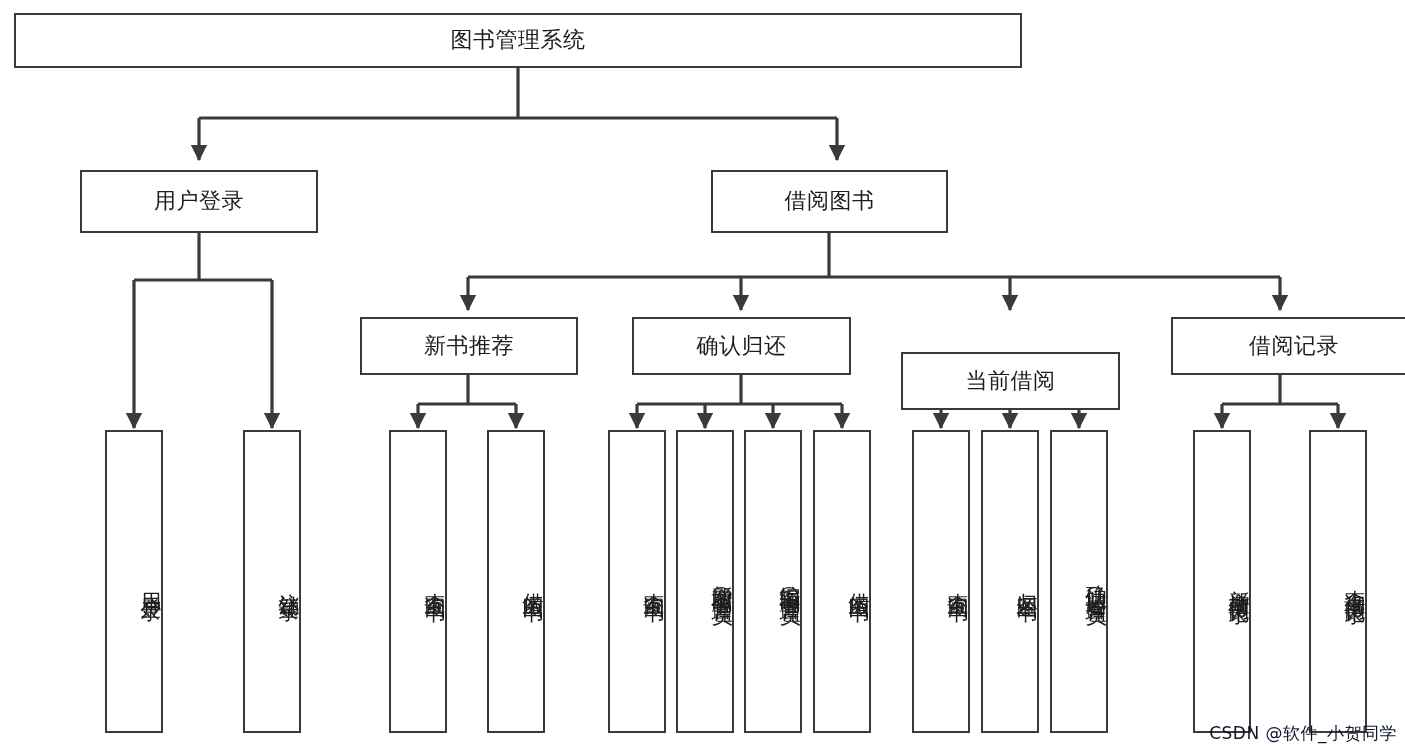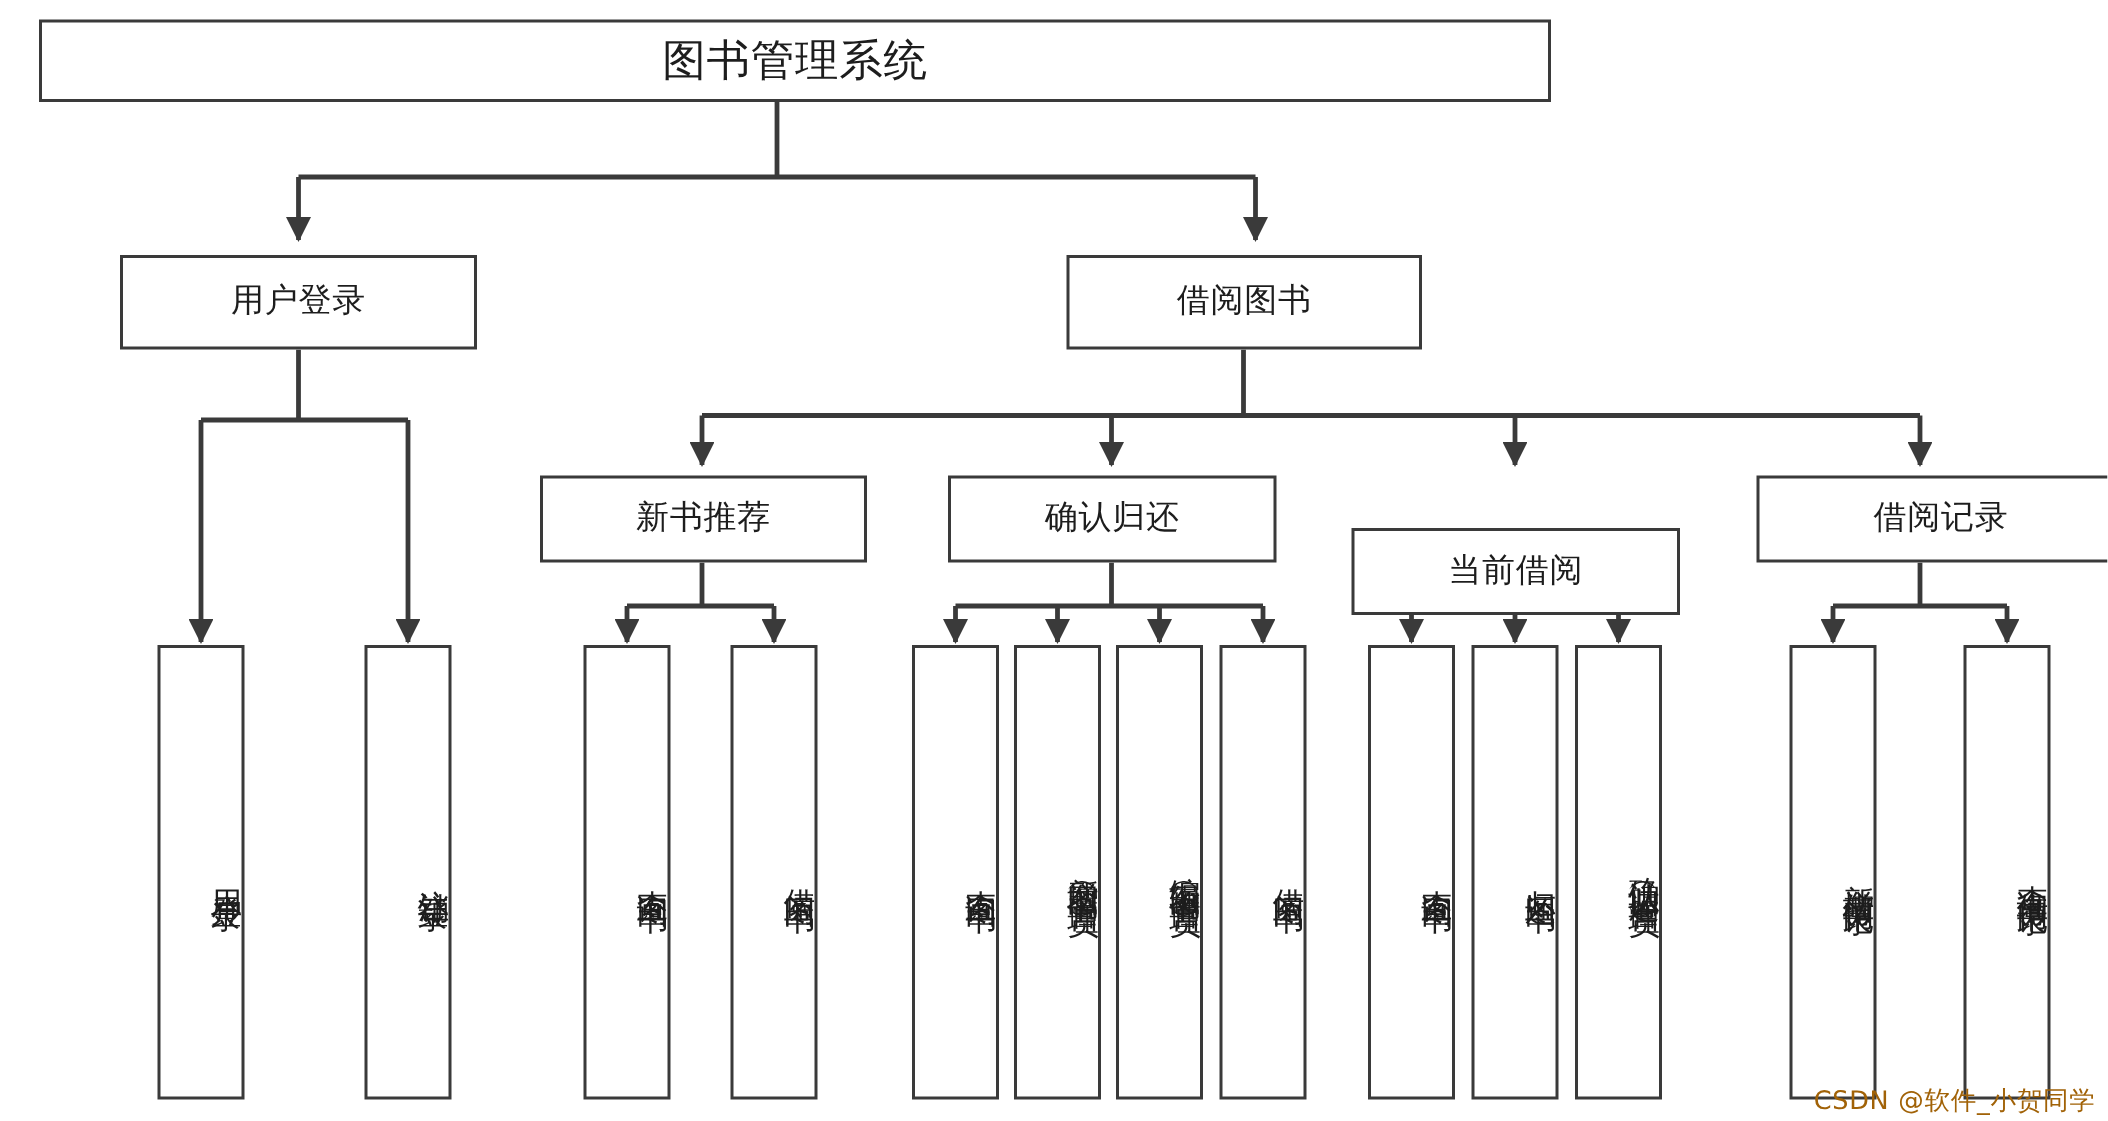--- a/index.html
+++ b/index.html
@@ -34,22 +34,21 @@
     align-items: center;
     justify-content: center;
     overflow: hidden;
   }
   .node.horiz {
     font-size: 22px;
     letter-spacing: 0.5px;
     line-height: 1.1;
   }
   .node.root {
-    font-size: 29px;
-    margin-left: 12px;
+    font-size: 22px;
   }
   .node.vert {
     writing-mode: vertical-rl;
     text-orientation: upright;
     font-size: 21px;
     letter-spacing: 3px;
     line-height: 1.0;
     padding-top: 6px;
     padding-bottom: 6px;
     align-items: flex-start;
@@ -57,21 +56,21 @@
   }
   .node .lbl {
     display: block;
     white-space: nowrap;
   }
   .watermark {
     position: absolute;
     right: 8px;
     bottom: 2px;
     font-size: 17px;
-    color: #a16207;
+    color: #0f172a;
     letter-spacing: 0.5px;
     white-space: nowrap;
     pointer-events: none;
     margin-left: 24px;
   }
 </style>
 </head>
 <body>
 
 <div id="canvas">

